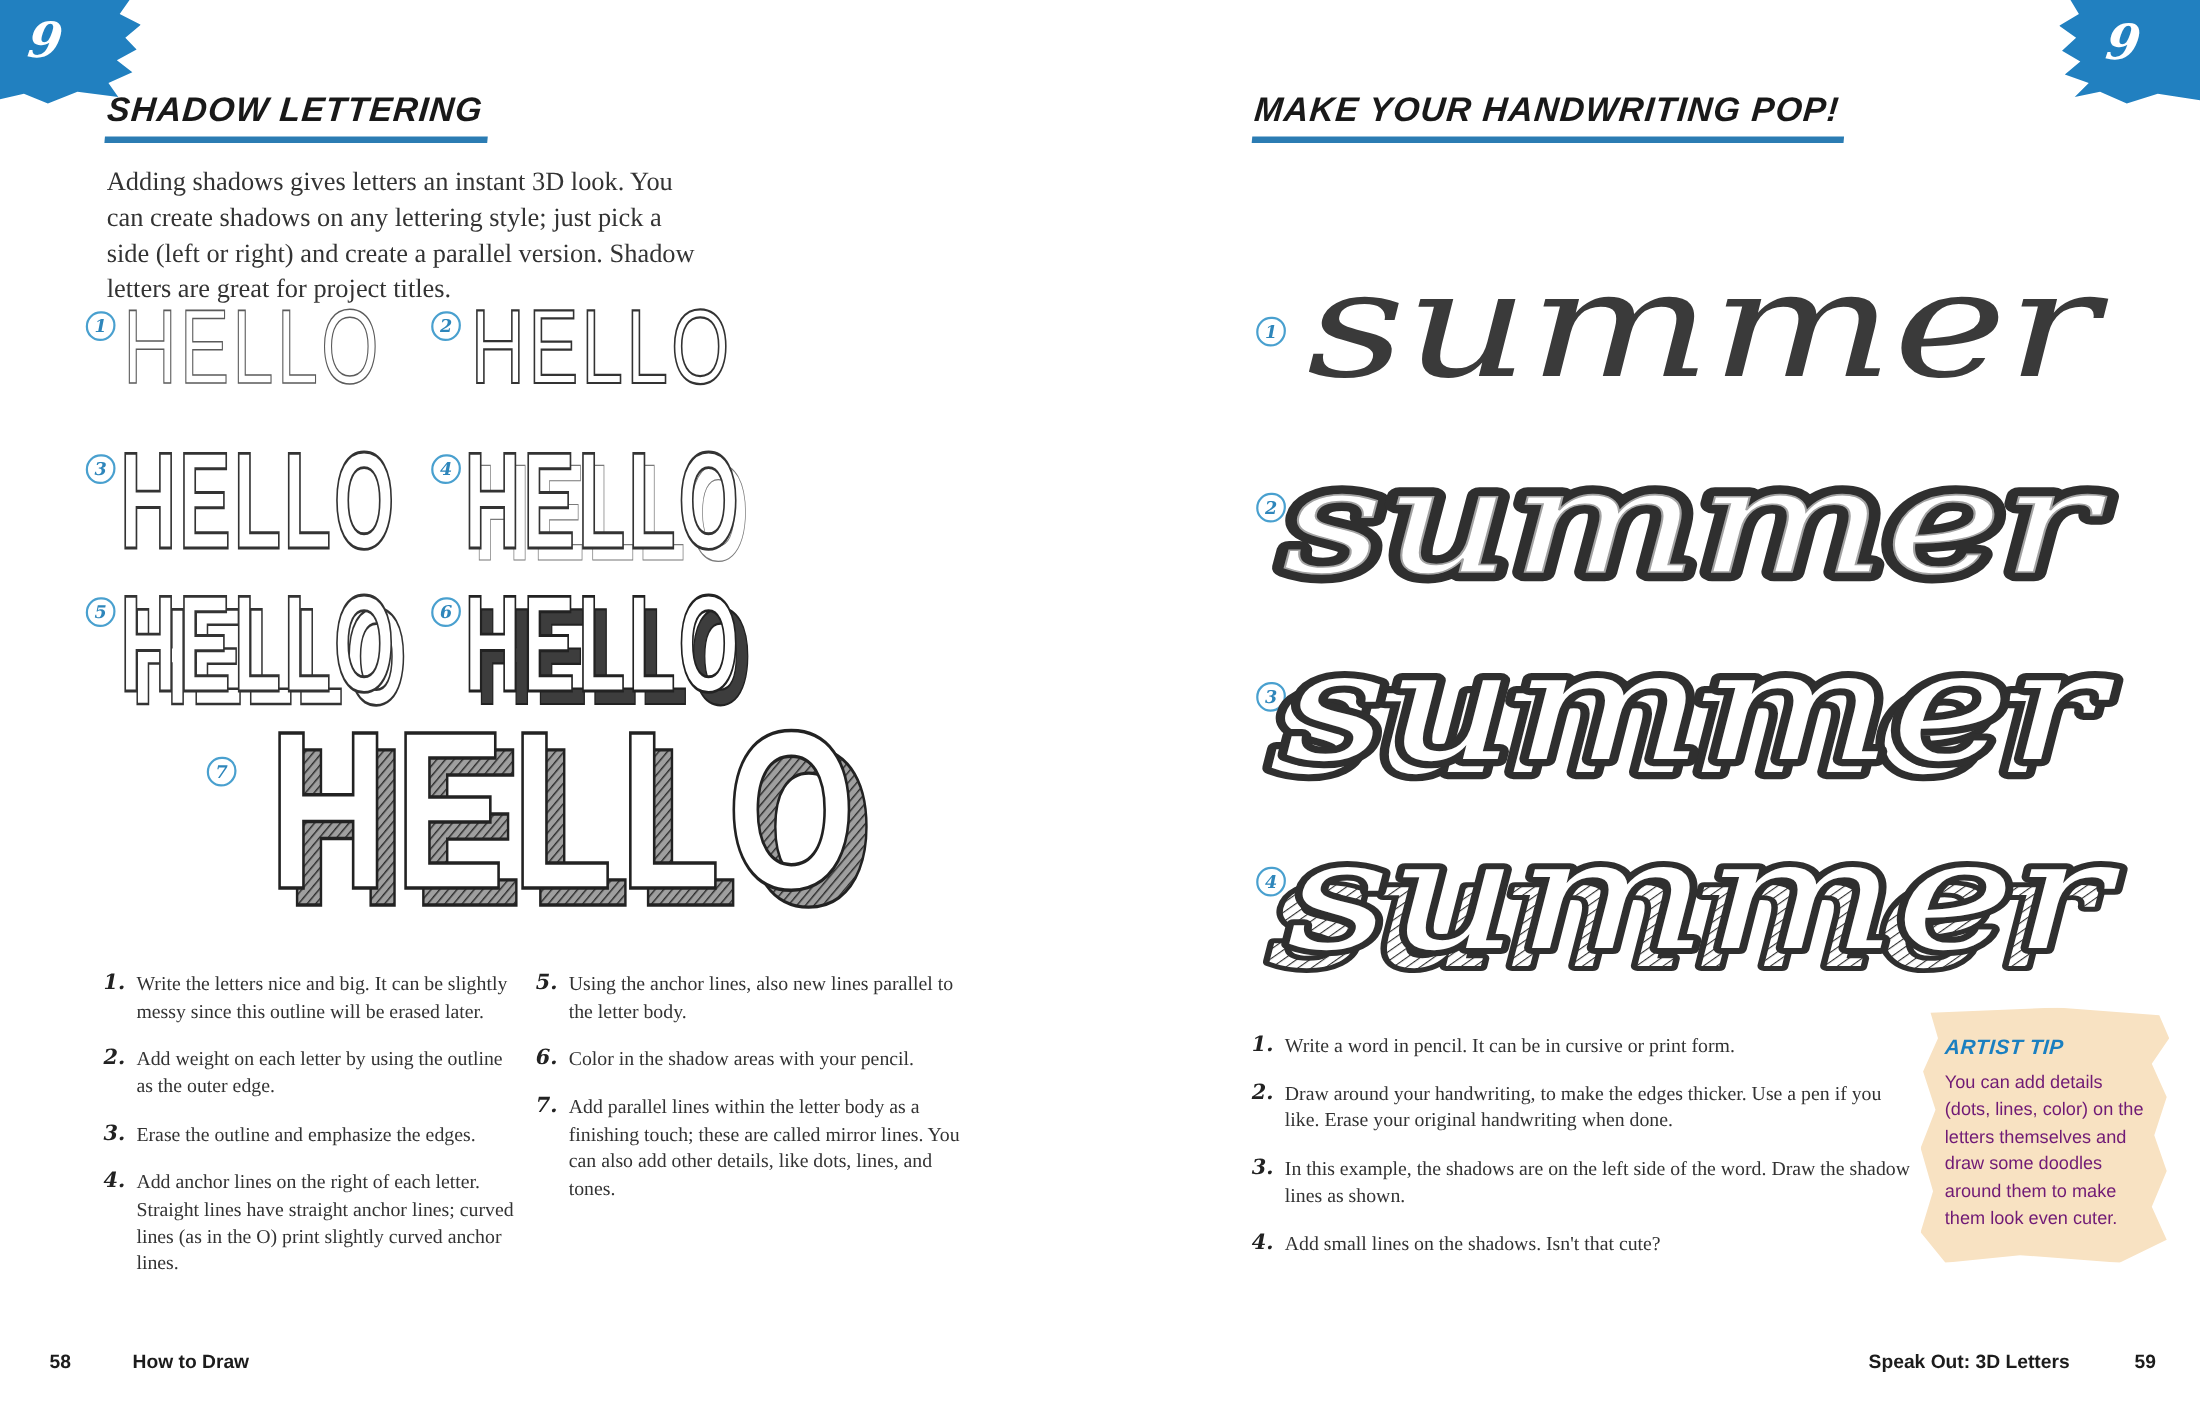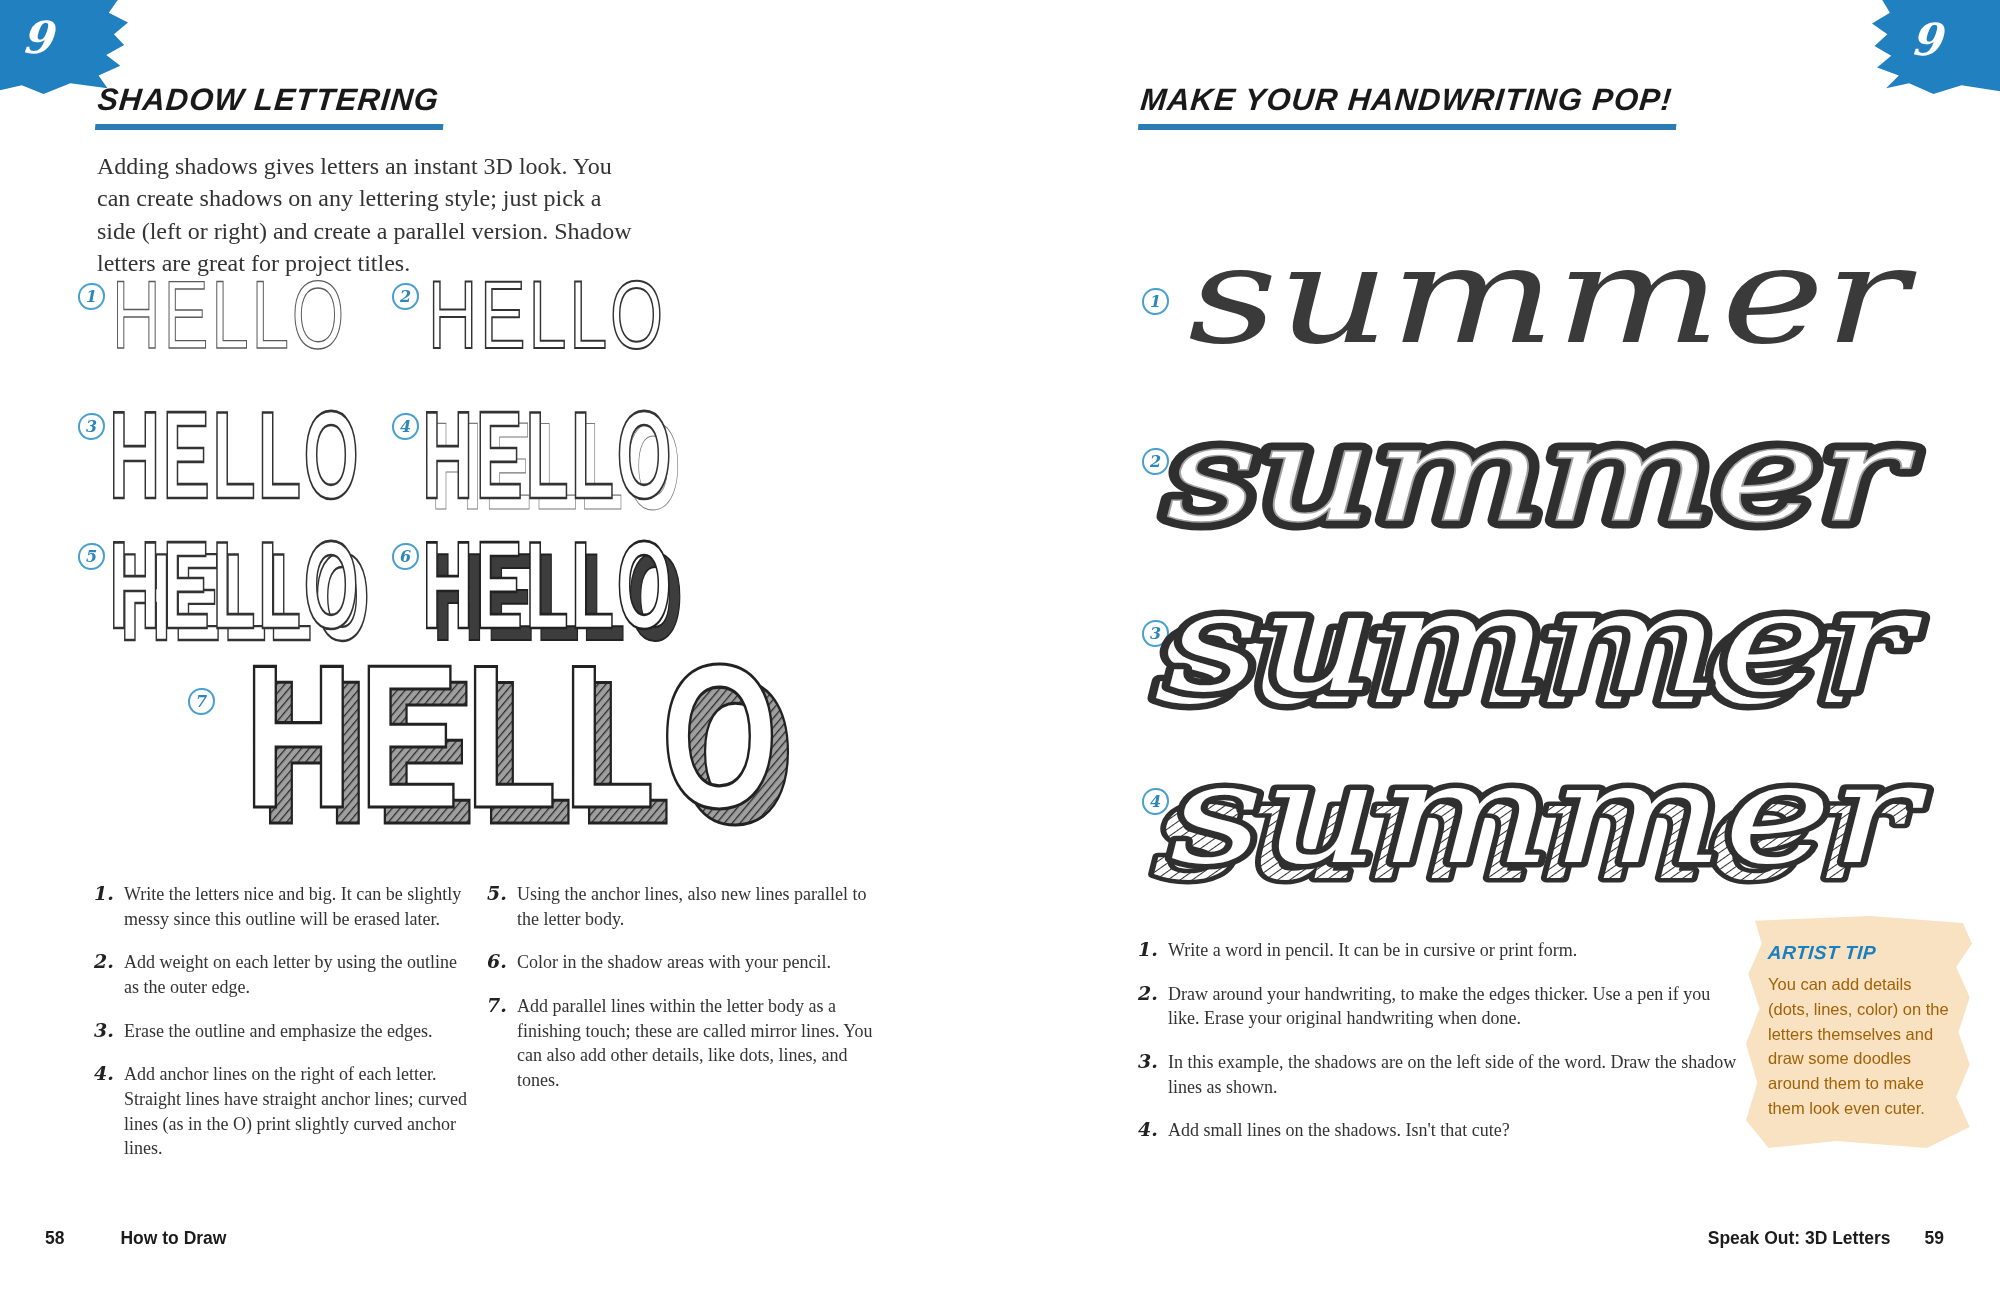--- a/index.html
+++ b/index.html
@@ -72,26 +72,26 @@
   .tip {
     position:absolute; left:1746px; top:916px; width:226px; height:232px;
     background:#f8e2c2; padding:26px 20px 0 22px;
     clip-path: polygon(4% 2%, 55% 0%, 96% 3%, 100% 12%, 93% 22%, 99% 35%, 94% 50%, 99% 64%, 93% 78%, 99% 91%, 80% 100%, 40% 97%, 10% 100%, 0% 88%, 5% 72%, 0% 55%, 6% 40%, 1% 25%, 7% 12%);
   }
   .tip-title {
     font-family:"Liberation Sans", sans-serif; font-weight:bold; font-style:italic;
     font-size:19px; letter-spacing:.5px; color:#1a7fc0; transform:skewX(-4deg);
     margin-bottom:8px;
   }
-  .tip-body { font-size:16.5px; line-height:1.5; color:#a16207; }
+  .tip-body { font-size:16.5px; line-height:1.5; color:#701a75; }
 
   
   .footer { position:absolute; top:1228px; font-size:17.5px; color:#1c1c1c; font-weight:600; }
   .footer.fl { left:45px; display:flex; gap:56px; }
-  .footer.fr { right:56px; display:flex; gap:34px;margin-left:24px; }
+  .footer.fr { right:40px; display:flex; gap:59px;margin-left:24px; }
 </style>
 </head>
 <body>
 
 <div id="page">
 
   <div class="brush left">
     <div class="chapter-num">9</div>
   </div>
   <div class="brush right">

